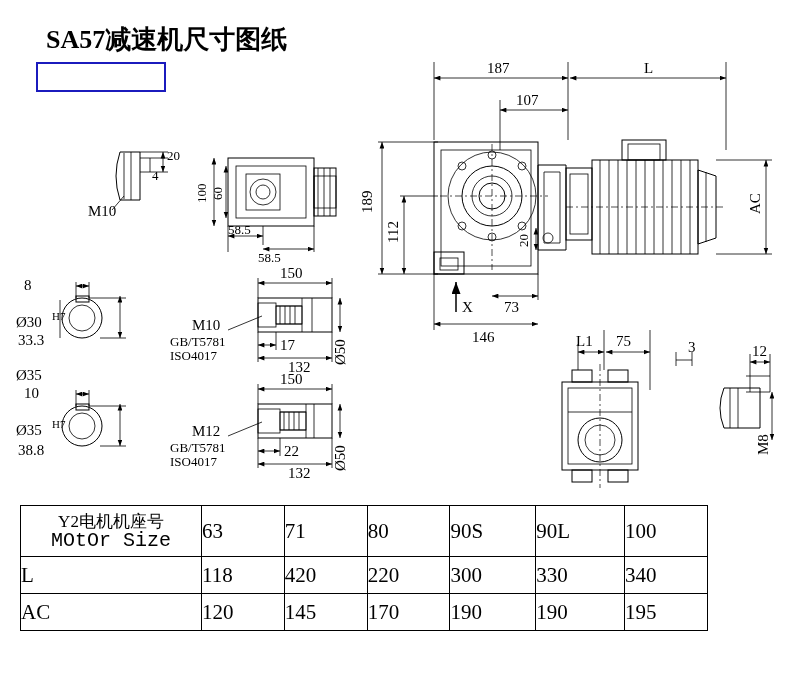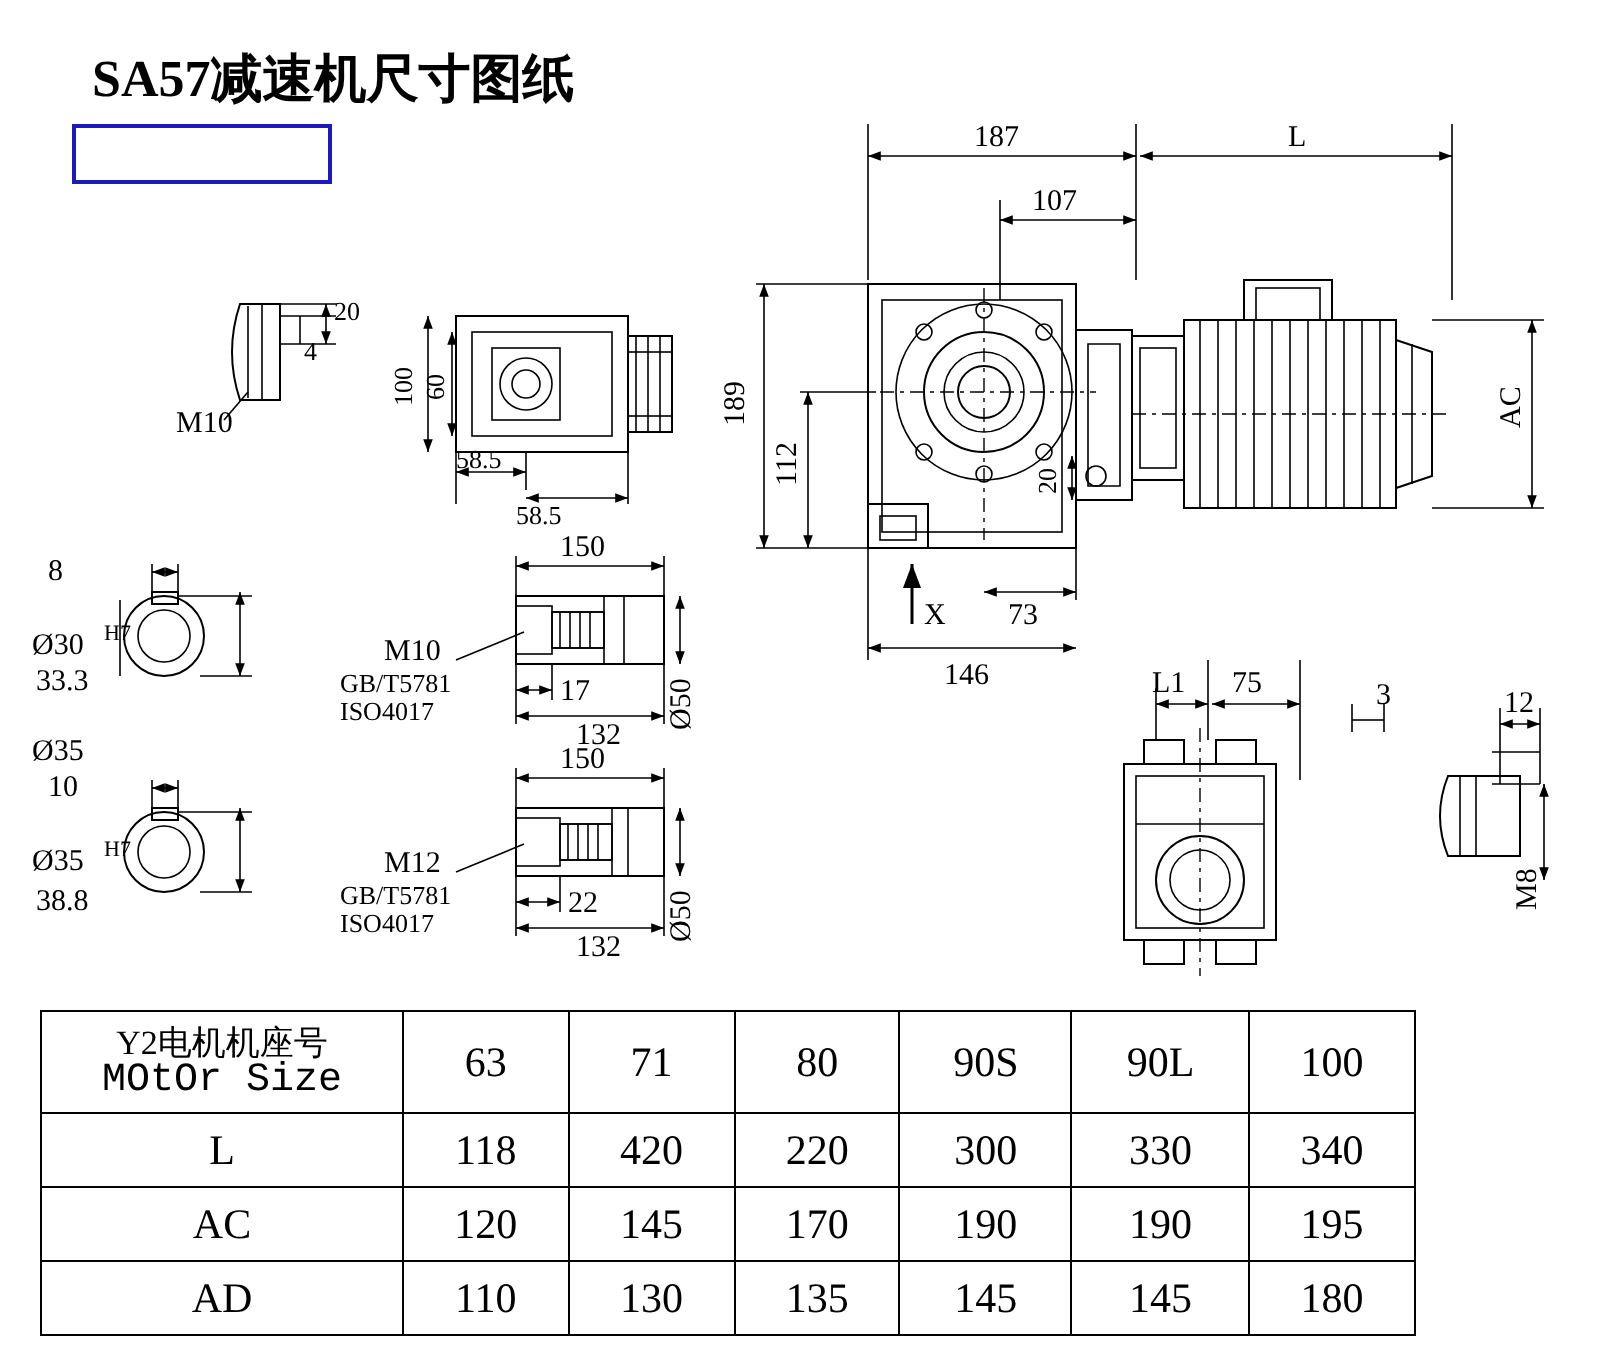--- a/index.html
+++ b/index.html
@@ -67,21 +67,21 @@
   #spec-table{
     position:absolute;
     left:0px;top:505px;
     width:688px;
     border-collapse:collapse;
     font-family:"Liberation Serif", serif;
     margin-left:20px;
   }
   #spec-table td{
     border:1px solid #000;
-    text-align:center;
+    text-align:left;
     font-size:21px;
     height:36px;
     padding:0;
   }
   #spec-table td.hdr-first{
     font-size:17px;
     line-height:19px;
     width:172px;
     padding:2px 4px;
     text-align:center;
@@ -442,25 +442,16 @@
       </tr>
       <tr>
         <td class="lbl">AC</td>
         <td>120</td>
         <td>145</td>
         <td>170</td>
         <td>190</td>
         <td>190</td>
         <td>195</td>
       </tr>
-      <tr>
-        <td class="lbl">AD</td>
-        <td>110</td>
-        <td>130</td>
-        <td>135</td>
-        <td>145</td>
-        <td>145</td>
-        <td>180</td>
-      </tr>
     </tbody>
   </table>
 
 </div>
 
 </body></html>

